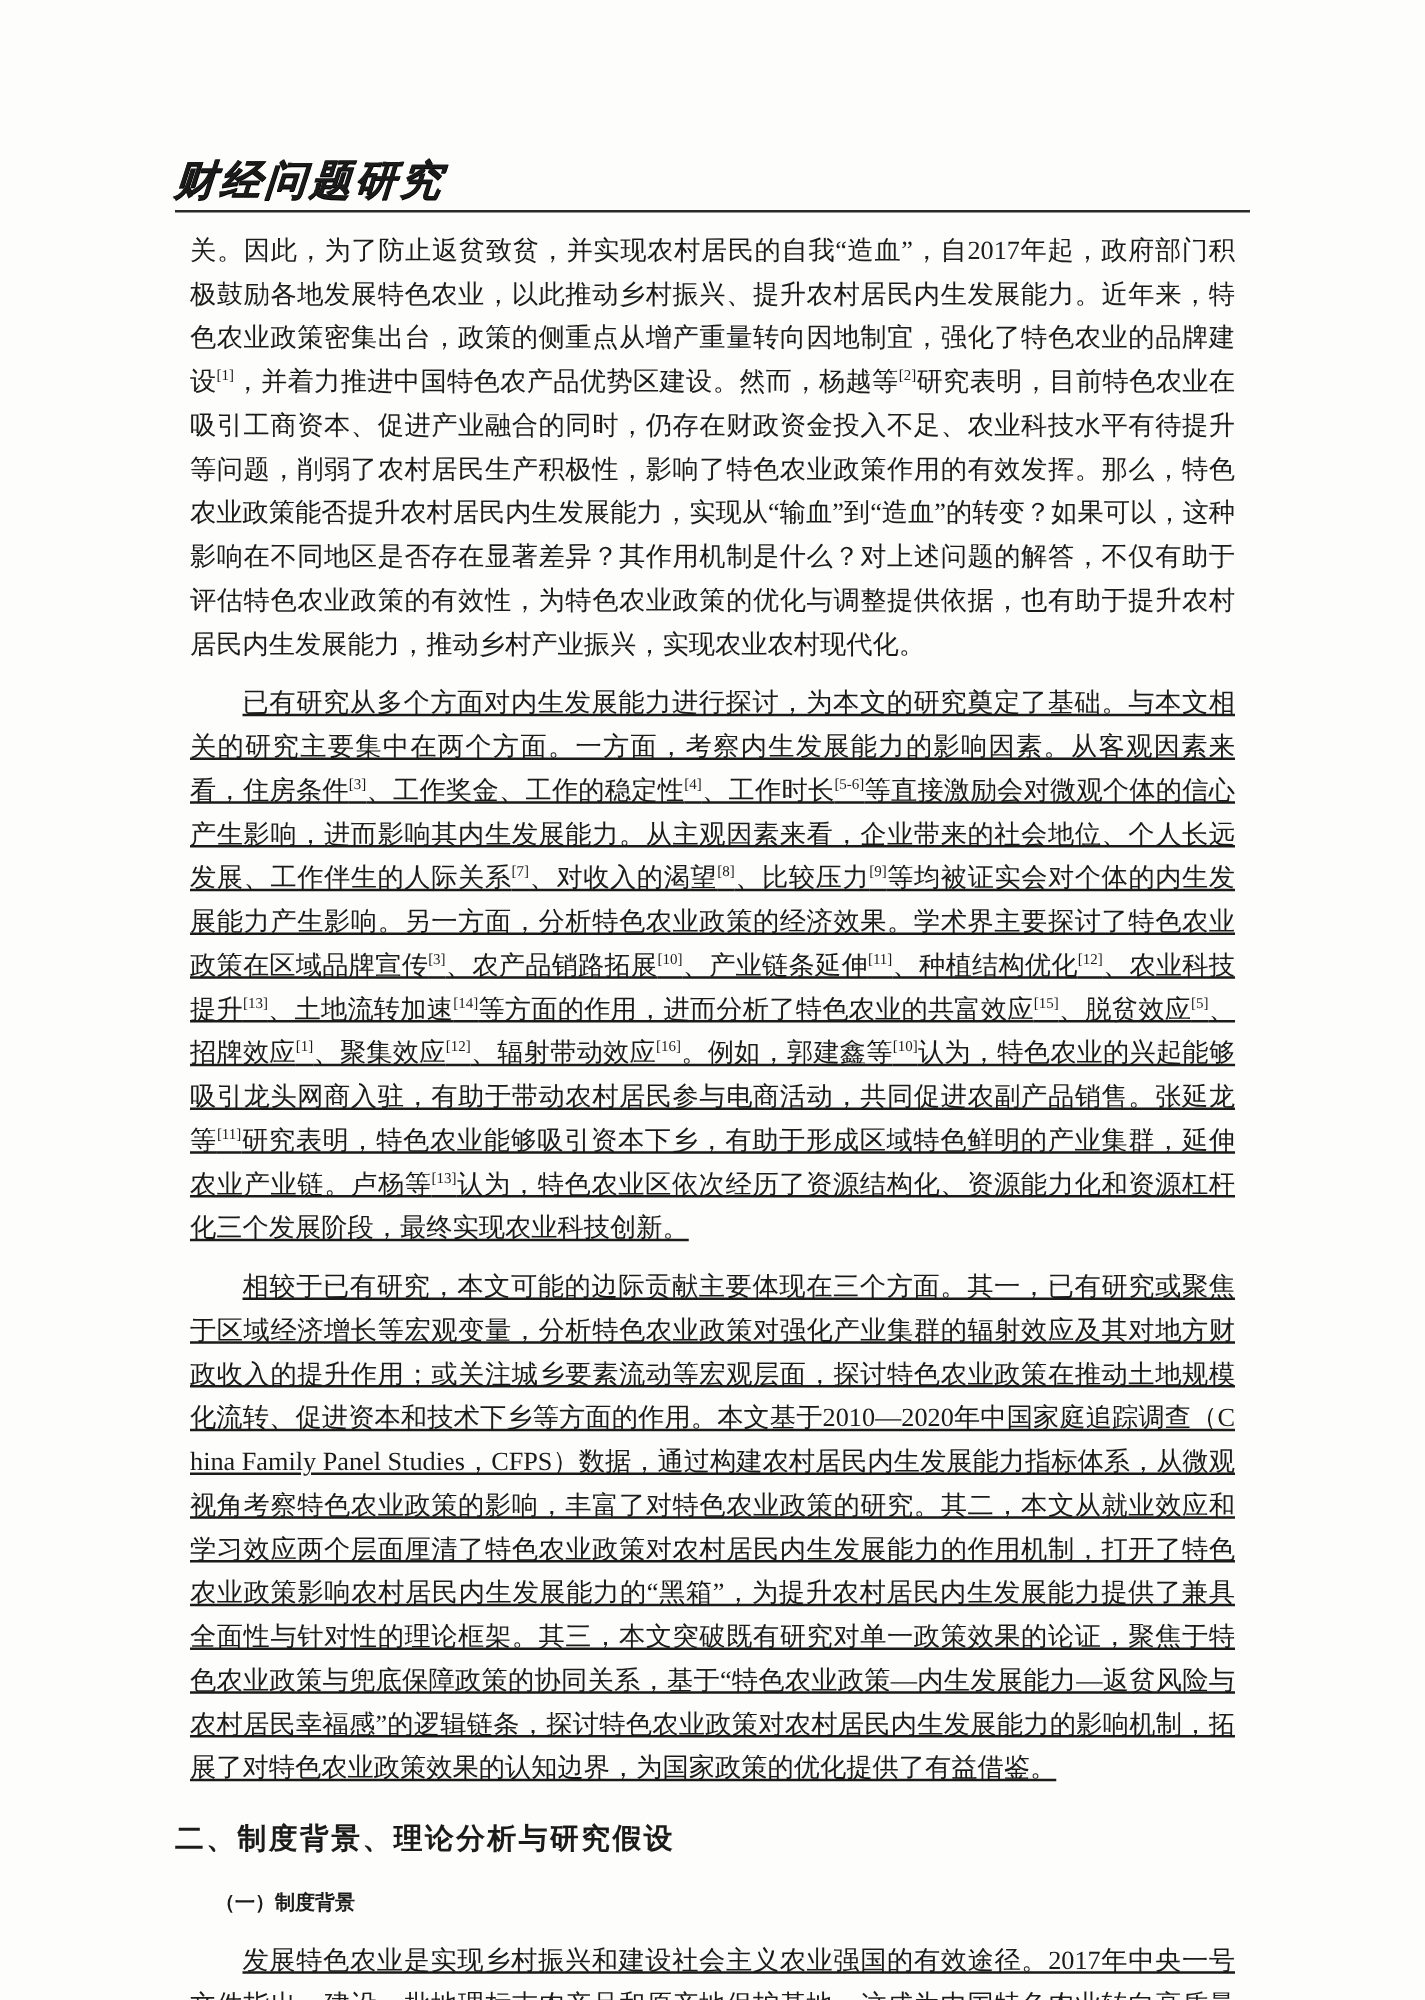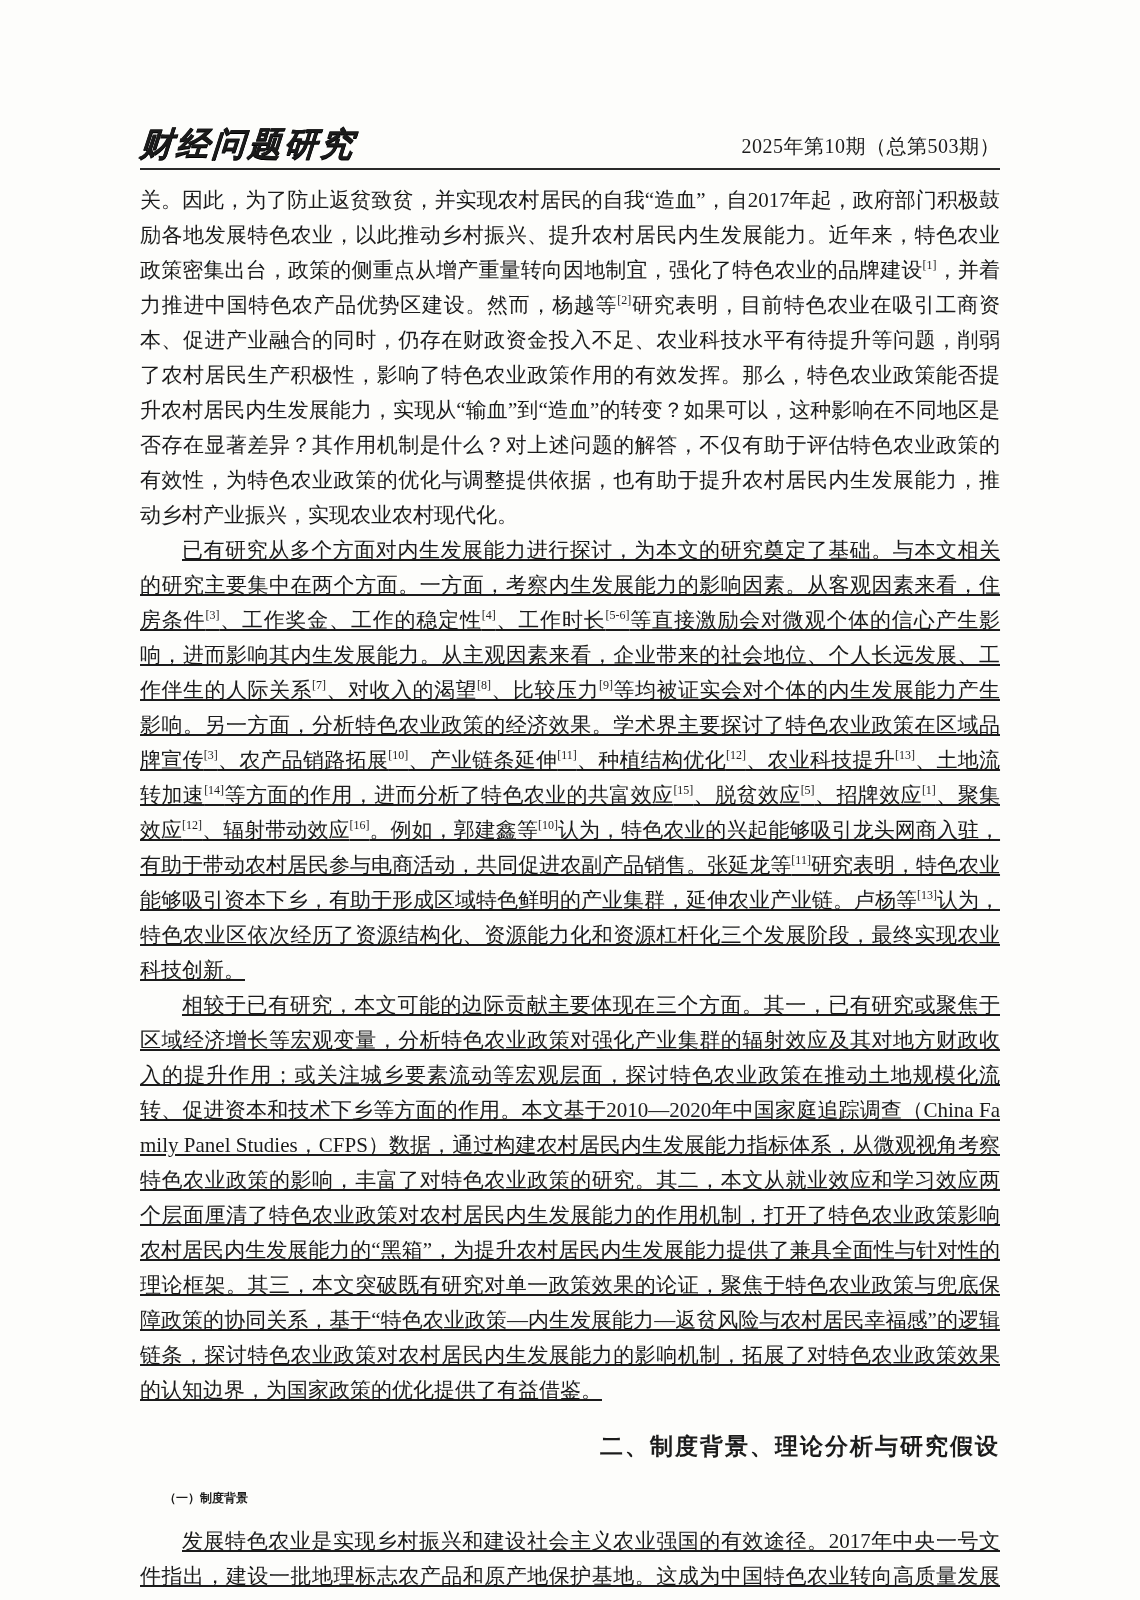--- a/index.html
+++ b/index.html
@@ -31,60 +31,59 @@
     text-shadow: 0.6px 0 0 #000, 0 0.6px 0 #000;
     line-height: 1.1;
   }
   .issue-info {
     font-size: 20px;
     letter-spacing: 0.5px;
     padding-bottom: 2px;
   }
   .article-body { margin-top: 13px; }
   .para {
-    margin: 0;
+    margin: 12px;
     font-size: 21px;
     line-height: 35px;
     text-align: justify;
     text-justify: inter-ideograph;
     word-break: break-all;
   }
   .para.indent { text-indent: 2em; text-decoration: underline; }
   .para sup {
     font-size: 12px;
     line-height: 0;
     vertical-align: super;
     letter-spacing: 0;
   }
   h2 { margin: 0; }
   .section-heading {
     font-family: "Liberation Sans", "DejaVu Sans", sans-serif;
     font-weight: bold;
     font-size: 23px;
-    text-align: right;
+    text-align: left;
     letter-spacing: 2px;
     margin: 23px 0 21px 0;
   }
   .subsection-heading {
-    font-family: Liberation Mono, monospace;
+    font-family: Liberation Sans, sans-serif;
     font-weight: bold;
-    font-size: 12px;
+    font-size: 16px;
     text-indent: 2em;
     margin: 0 0 9px 0;
     line-height: 32px;
   }
 </style>
 </head>
 <body>
 
 <div class="page">
 
   <header class="page-header">
     <div class="journal-logo">财经问题研究</div>
-    <div class="issue-info">2025年第10期（总第503期）</div>
   </header>
 
   <main class="article-body" id="article-body">
       <p class="para"><span>关。因此，为了防止返贫致贫，并实现农村居民的自我“造血”，自2017年起，政府部门积极鼓励各地发展特色农业，以此推动乡村振兴、提升农村居民内生发展能力。近年来，特色农业政策密集出台，政策的侧重点从增产重量转向因地制宜，强化了特色农业的品牌建设</span><sup>[1]</sup><span>，并着力推进中国特色农产品优势区建设。然而，杨越等</span><sup>[2]</sup><span>研究表明，目前特色农业在吸引工商资本、促进产业融合的同时，仍存在财政资金投入不足、农业科技水平有待提升等问题，削弱了农村居民生产积极性，影响了特色农业政策作用的有效发挥。那么，特色农业政策能否提升农村居民内生发展能力，实现从“输血”到“造血”的转变？如果可以，这种影响在不同地区是否存在显著差异？其作用机制是什么？对上述问题的解答，不仅有助于评估特色农业政策的有效性，为特色农业政策的优化与调整提供依据，也有助于提升农村居民内生发展能力，推动乡村产业振兴，实现农业农村现代化。</span></p>
       <p class="para indent"><span>已有研究从多个方面对内生发展能力进行探讨，为本文的研究奠定了基础。与本文相关的研究主要集中在两个方面。一方面，考察内生发展能力的影响因素。从客观因素来看，住房条件</span><sup>[3]</sup><span>、工作奖金、工作的稳定性</span><sup>[4]</sup><span>、工作时长</span><sup>[5-6]</sup><span>等直接激励会对微观个体的信心产生影响，进而影响其内生发展能力。从主观因素来看，企业带来的社会地位、个人长远发展、工作伴生的人际关系</span><sup>[7]</sup><span>、对收入的渴望</span><sup>[8]</sup><span>、比较压力</span><sup>[9]</sup><span>等均被证实会对个体的内生发展能力产生影响。另一方面，分析特色农业政策的经济效果。学术界主要探讨了特色农业政策在区域品牌宣传</span><sup>[3]</sup><span>、农产品销路拓展</span><sup>[10]</sup><span>、产业链条延伸</span><sup>[11]</sup><span>、种植结构优化</span><sup>[12]</sup><span>、农业科技提升</span><sup>[13]</sup><span>、土地流转加速</span><sup>[14]</sup><span>等方面的作用，进而分析了特色农业的共富效应</span><sup>[15]</sup><span>、脱贫效应</span><sup>[5]</sup><span>、招牌效应</span><sup>[1]</sup><span>、聚集效应</span><sup>[12]</sup><span>、辐射带动效应</span><sup>[16]</sup><span>。例如，郭建鑫等</span><sup>[10]</sup><span>认为，特色农业的兴起能够吸引龙头网商入驻，有助于带动农村居民参与电商活动，共同促进农副产品销售。张延龙等</span><sup>[11]</sup><span>研究表明，特色农业能够吸引资本下乡，有助于形成区域特色鲜明的产业集群，延伸农业产业链。卢杨等</span><sup>[13]</sup><span>认为，特色农业区依次经历了资源结构化、资源能力化和资源杠杆化三个发展阶段，最终实现农业科技创新。</span></p>
       <p class="para indent"><span>相较于已有研究，本文可能的边际贡献主要体现在三个方面。其一，已有研究或聚焦于区域经济增长等宏观变量，分析特色农业政策对强化产业集群的辐射效应及其对地方财政收入的提升作用；或关注城乡要素流动等宏观层面，探讨特色农业政策在推动土地规模化流转、促进资本和技术下乡等方面的作用。本文基于2010—2020年中国家庭追踪调查（China Family Panel Studies，CFPS）数据，通过构建农村居民内生发展能力指标体系，从微观视角考察特色农业政策的影响，丰富了对特色农业政策的研究。其二，本文从就业效应和学习效应两个层面厘清了特色农业政策对农村居民内生发展能力的作用机制，打开了特色农业政策影响农村居民内生发展能力的“黑箱”，为提升农村居民内生发展能力提供了兼具全面性与针对性的理论框架。其三，本文突破既有研究对单一政策效果的论证，聚焦于特色农业政策与兜底保障政策的协同关系，基于“特色农业政策—内生发展能力—返贫风险与农村居民幸福感”的逻辑链条，探讨特色农业政策对农村居民内生发展能力的影响机制，拓展了对特色农业政策效果的认知边界，为国家政策的优化提供了有益借鉴。</span></p>
       <h2 class="section-heading">二、制度背景、理论分析与研究假设</h2>
       <h2 class="subsection-heading">（一）制度背景</h2>
       <p class="para indent"><span>发展特色农业是实现乡村振兴和建设社会主义农业强国的有效途径。2017年中央一号文件指出，建设一批地理标志农产品和原产地保护基地。这成为中国特色农业转向高质量发展的关键节点。2017年10月，《特色农产品优势区建设规划纲要》对中国特色农产品优势区的定位及认定标准作出具体部署。中国特色农产品优势区按照先创建、后认定的程序，经过创建并达到标准后予以认定。中国特色农产品优势区的认定标准主要有八个方面，即资源禀赋独特、产业链条完</span></p>
     </main>

